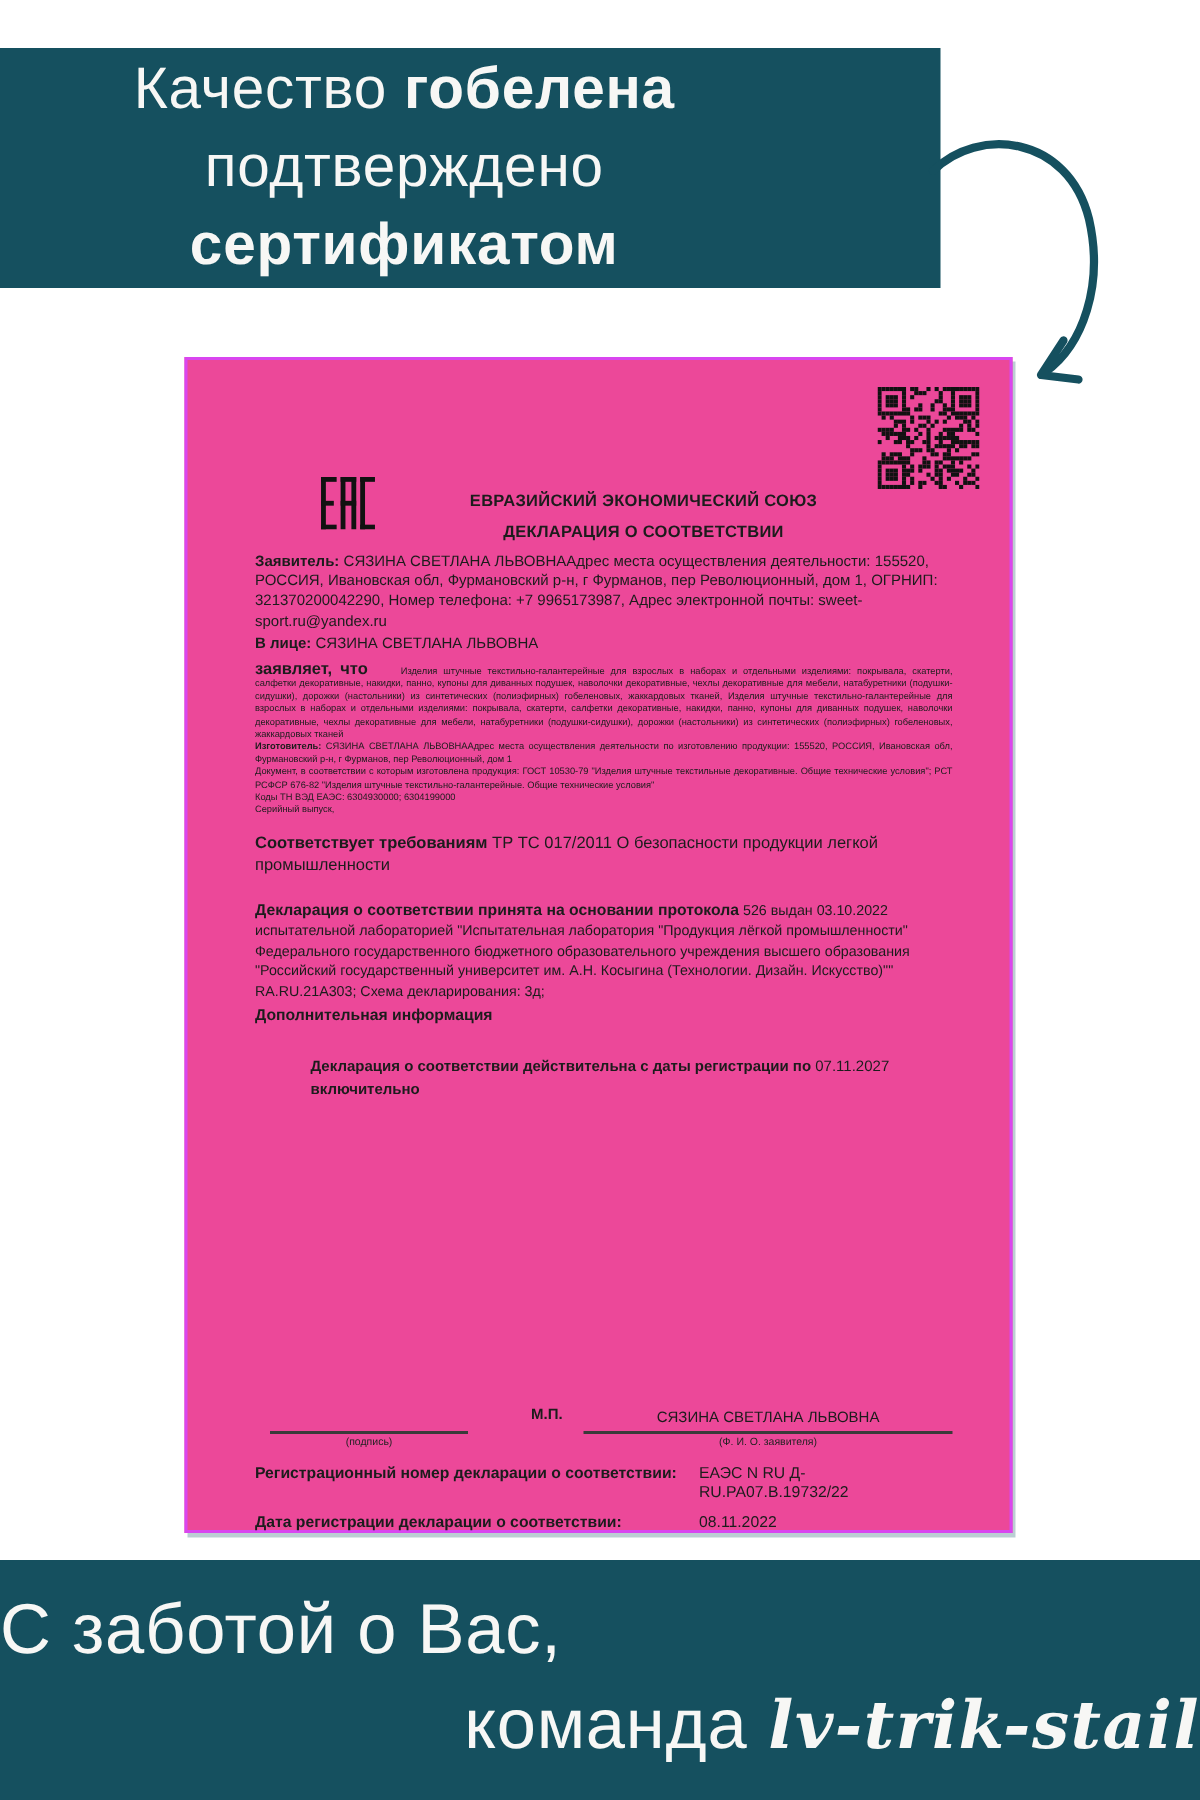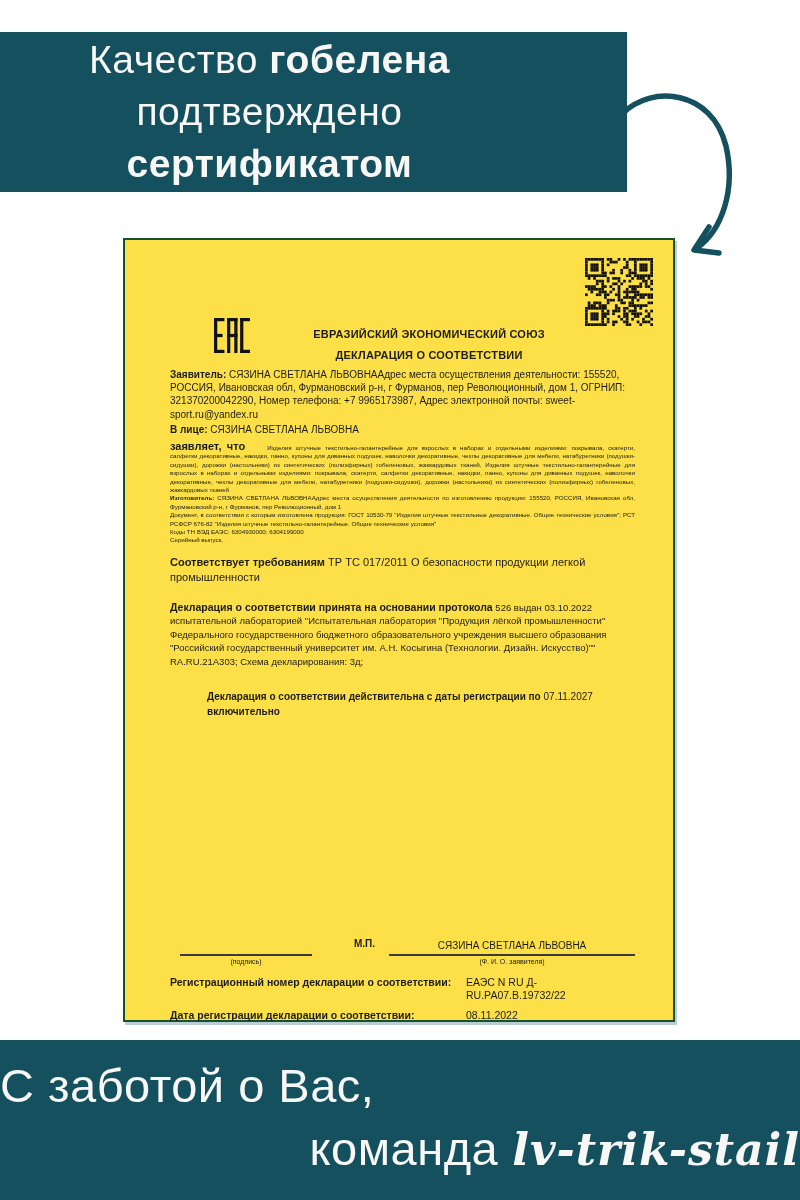--- a/index.html
+++ b/index.html
@@ -16,21 +16,21 @@
     text-align:center; padding-right:88px;
     font-size:39px; line-height:52px; letter-spacing:.5px;
   }
   .top-banner b { font-weight:bold; }
   
   .arrow-wrap { position:absolute; left:614px; top:88px; }
   .arrow-wrap svg { display:block; }
   
   .cert {
     position:absolute; left:123px; top:238px; width:552px; height:784px;
-    background:#fde047; border:2px solid #14532d;
+    background:#ec4899; border:2px solid #d946ef;
     box-shadow:2px 3px 0 rgba(29,92,109,.30);
     color:#1c1c1c;
   }
   .qr { position:absolute; top:18px; right:20px; width:68px; height:68px; }
   .eac-logo { position:absolute; left:89px; top:78px; }
   .cert-titles { position:absolute; top:88px; left:60px; right:0; text-align:center; }
   .cert-title { font-weight:bold; font-size:11px; letter-spacing:.2px; }
   .cert-title + .cert-title { margin-top:9px; }
   .cert-body { position:absolute; top:128px; left:45px; right:38px; }
   .p10 { font-size:10px; line-height:13.2px; }
@@ -426,20 +426,21 @@
 
       <p class="declares"><span class="big-lbl">заявляет, что</span><span>Изделия штучные текстильно-галантерейные для взрослых в наборах и отдельными изделиями: покрывала, скатерти, салфетки декоративные, накидки, панно, купоны для диванных подушек, наволочки декоративные, чехлы декоративные для мебели, натабуретники (подушки-сидушки), дорожки (настольники) из синтетических (полиэфирных) гобеленовых, жаккардовых тканей, Изделия штучные текстильно-галантерейные для взрослых в наборах и отдельными изделиями: покрывала, скатерти, салфетки декоративные, накидки, панно, купоны для диванных подушек, наволочки декоративные, чехлы декоративные для мебели, натабуретники (подушки-сидушки), дорожки (настольники) из синтетических (полиэфирных) гобеленовых, жаккардовых тканей</span></p>
       <p class="tiny"><span class="lbl">Изготовитель:</span><span> СЯЗИНА СВЕТЛАНА ЛЬВОВНААдрес места осуществления деятельности по изготовлению продукции: 155520, РОССИЯ, Ивановская обл, Фурмановский р-н, г Фурманов, пер Революционный, дом 1</span></p>
       <p class="tiny">Документ, в соответствии с которым изготовлена продукция: ГОСТ 10530-79 "Изделия штучные текстильные декоративные. Общие технические условия"; РСТ РСФСР 676-82 "Изделия штучные текстильно-галантерейные. Общие технические условия"</p>
       <p class="tiny">Коды ТН ВЭД ЕАЭС: 6304930000; 6304199000</p>
       <p class="tiny">Серийный выпуск,</p>
 
       <p class="complies"><span class="lbl">Соответствует требованиям</span><span> ТР ТС 017/2011 О безопасности продукции легкой промышленности</span></p>
 
       <p class="protocol"><span class="lbl">Декларация о соответствии принята на основании протокола</span><span> 526 выдан 03.10.2022  испытательной лабораторией "Испытательная лаборатория "Продукция лёгкой промышленности" Федерального государственного бюджетного образовательного учреждения высшего  образования "Российский государственный университет им. А.Н. Косыгина (Технологии. Дизайн. Искусство)"" RA.RU.21A303; Схема декларирования: 3д;</span></p>
+      <p class="additional">Дополнительная информация</p>
 
       <p class="valid"><span>Декларация о соответствии действительна с даты регистрации по</span><span class="norm"> 07.11.2027</span><br><span>включительно</span></p>
     </div>
 
     <div class="sig-area">
       <div class="sig-row">
         <div class="sig-col-left">
           <div class="sig-line"></div>
           <div class="sig-caption">(подпись)</div>
         </div>

